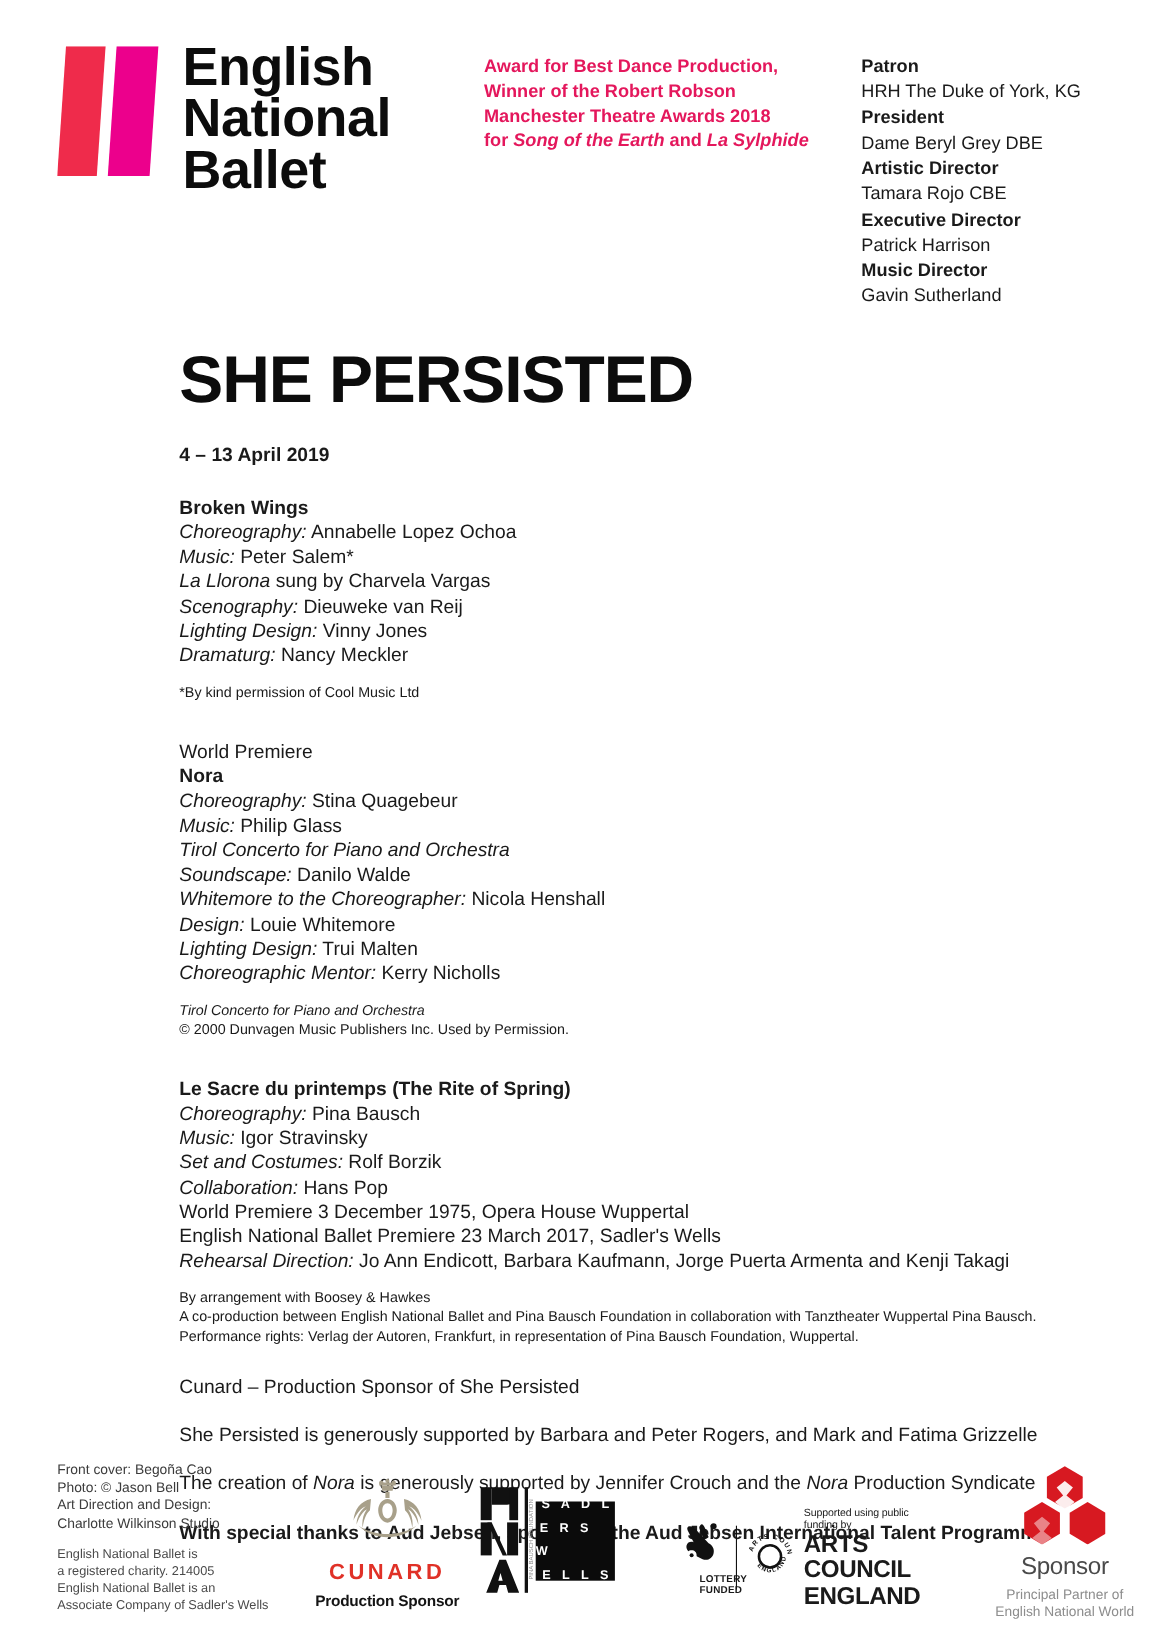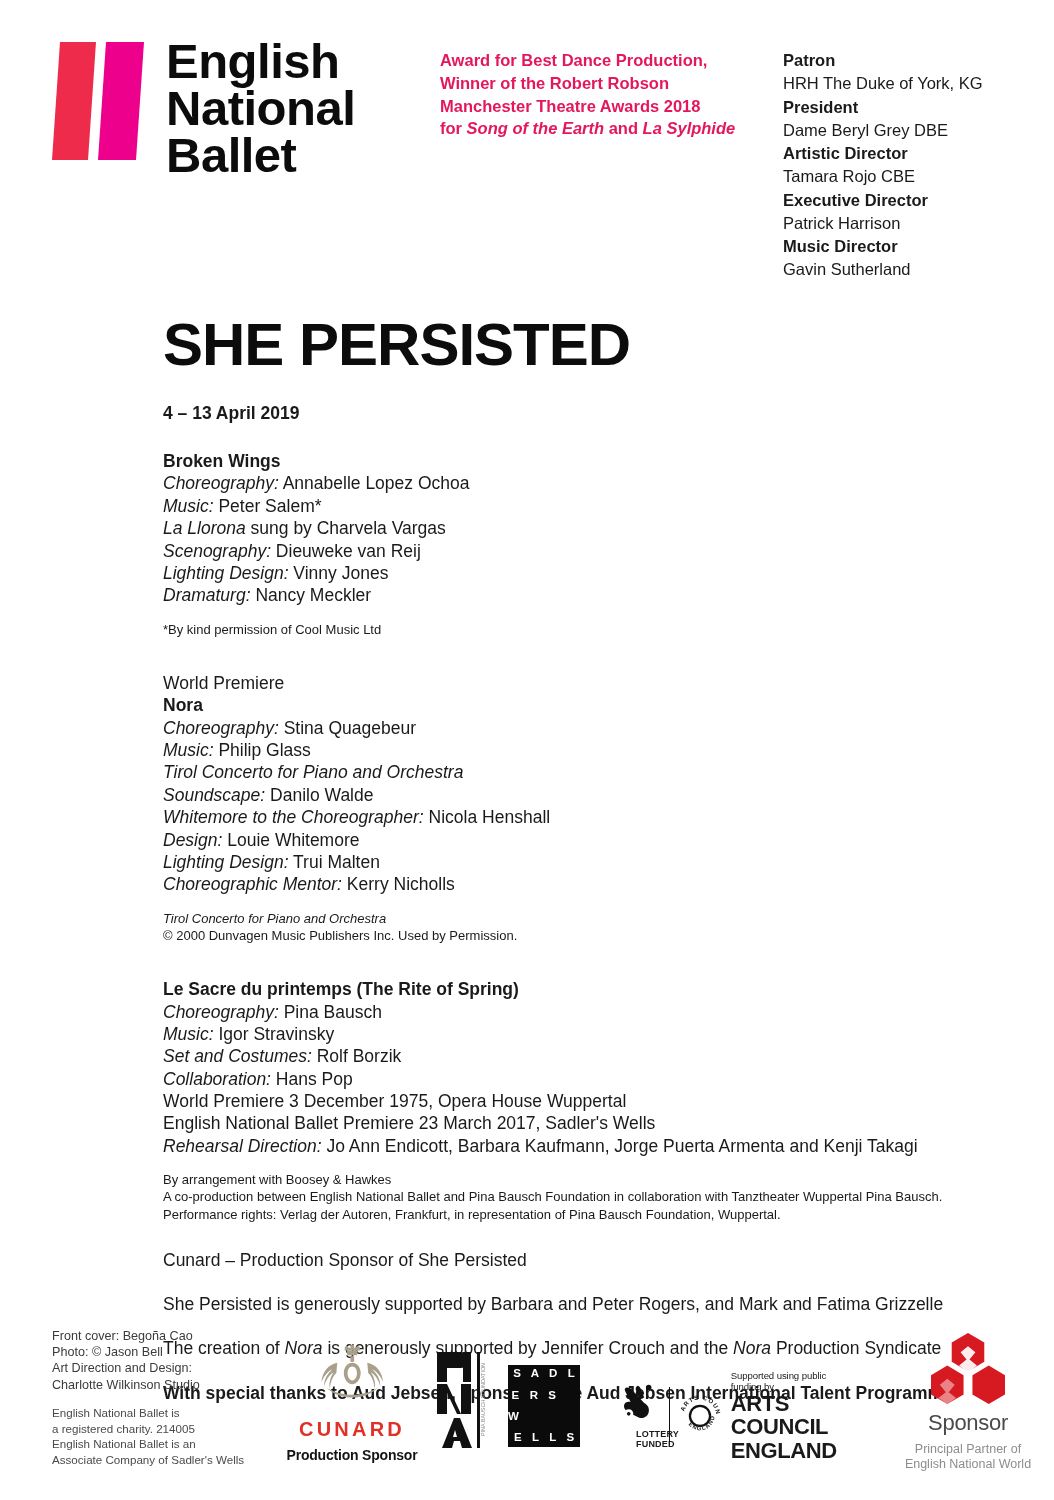--- a/index.html
+++ b/index.html
@@ -176,22 +176,22 @@
     color: #141414;
     margin-top: 6px;
     letter-spacing: -0.2px;
   }
 
   
   .pina { left: 160px; top: 30px; width: 56px; }
 
   
   .sadlers {
-    left: 233px; top: 45px;
-    width: 72px; height: 82px;
+    left: 212px; top: 45px;
+    width: 72px; height: 72px;
     background: #0b0b0b;
     color: #fff;
     display: flex;
     flex-direction: column;
     justify-content: center;
     align-items: center;
   }
   .sadlers div {
     font-size: 11.5px;
     font-weight: bold;

